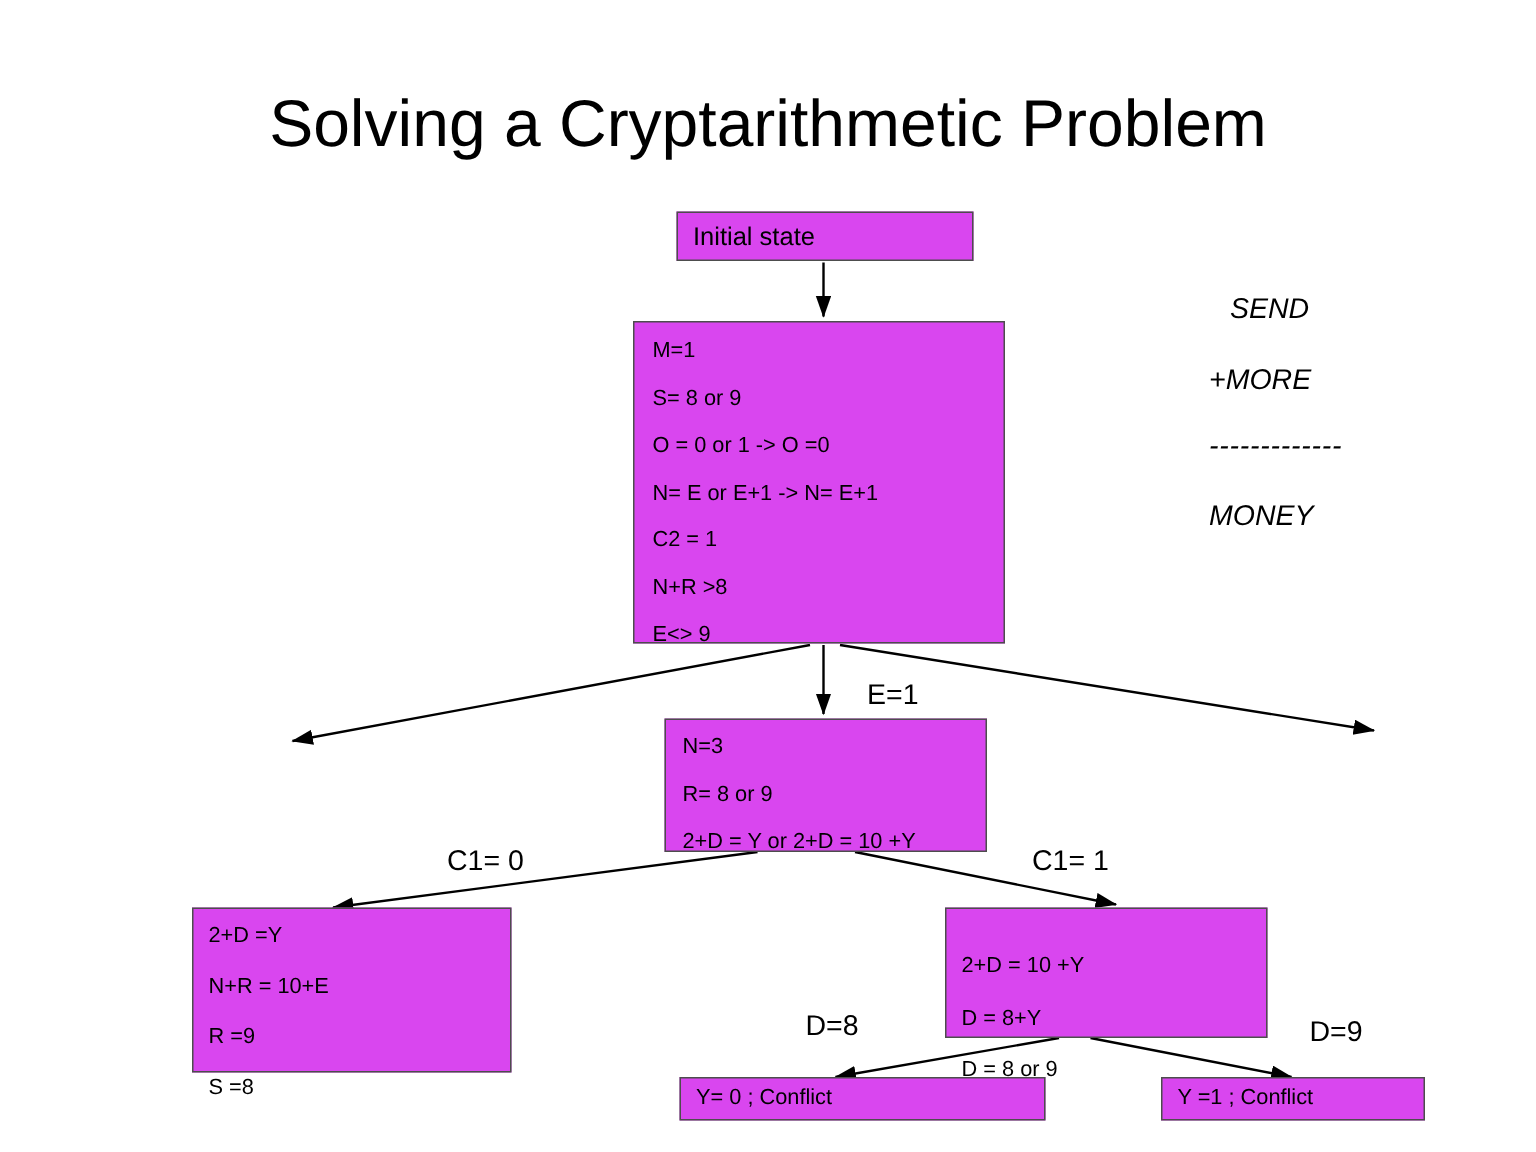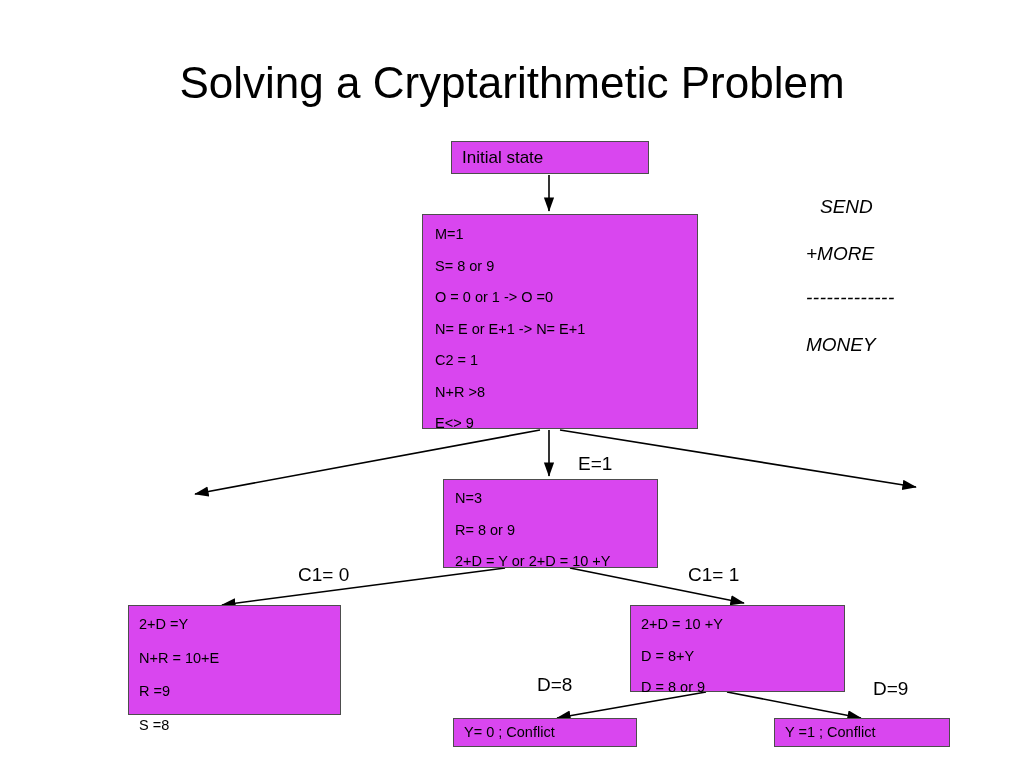--- a/index.html
+++ b/index.html
@@ -64,41 +64,41 @@
     font-style: italic;
   }
 
   
   #node-initial {
     left: 451px; top: 141px; width: 198px; height: 33px;
     padding: 7px 0 0 10px;
     font-size: 17px;
   }
   #node-root {
-    left: 422px; top: 214px; width: 276px; height: 215px;
+    left: 422px; top: 214px; width: 248px; height: 215px;
     padding: 12px 0 0 12px;
   }
   #node-root .line { margin-bottom: 17px; }
   #node-e2 {
     left: 443px; top: 479px; width: 215px; height: 89px;
     padding: 11px 0 0 11px;
   }
   #node-e2 .line { margin-bottom: 17px; }
   #node-c1-0 {
     left: 128px; top: 605px; width: 213px; height: 110px;
     padding: 11px 0 0 10px;
   }
   #node-c1-0 .line { margin-bottom: 19px; }
   #node-c1-1 {
     left: 630px; top: 605px; width: 215px; height: 87px;
     padding: 11px 0 0 10px;
   }
-  #node-c1-1 .line { margin-bottom: 17px; }
+  #node-c1-1 .line { margin-bottom: 17px; margin-top: 20px; }
   #node-d8 {
-    left: 453px; top: 718px; width: 184px; height: 29px;
+    left: 453px; top: 718px; width: 244px; height: 29px;
     padding: 6px 0 0 10px;
   }
   #node-d9 {
     left: 774px; top: 718px; width: 176px; height: 29px;
     padding: 6px 0 0 10px;
   }
 
   
   #label-e2 { left: 578px; top: 453px; }
   #label-c1-0 { left: 298px; top: 564px; }

